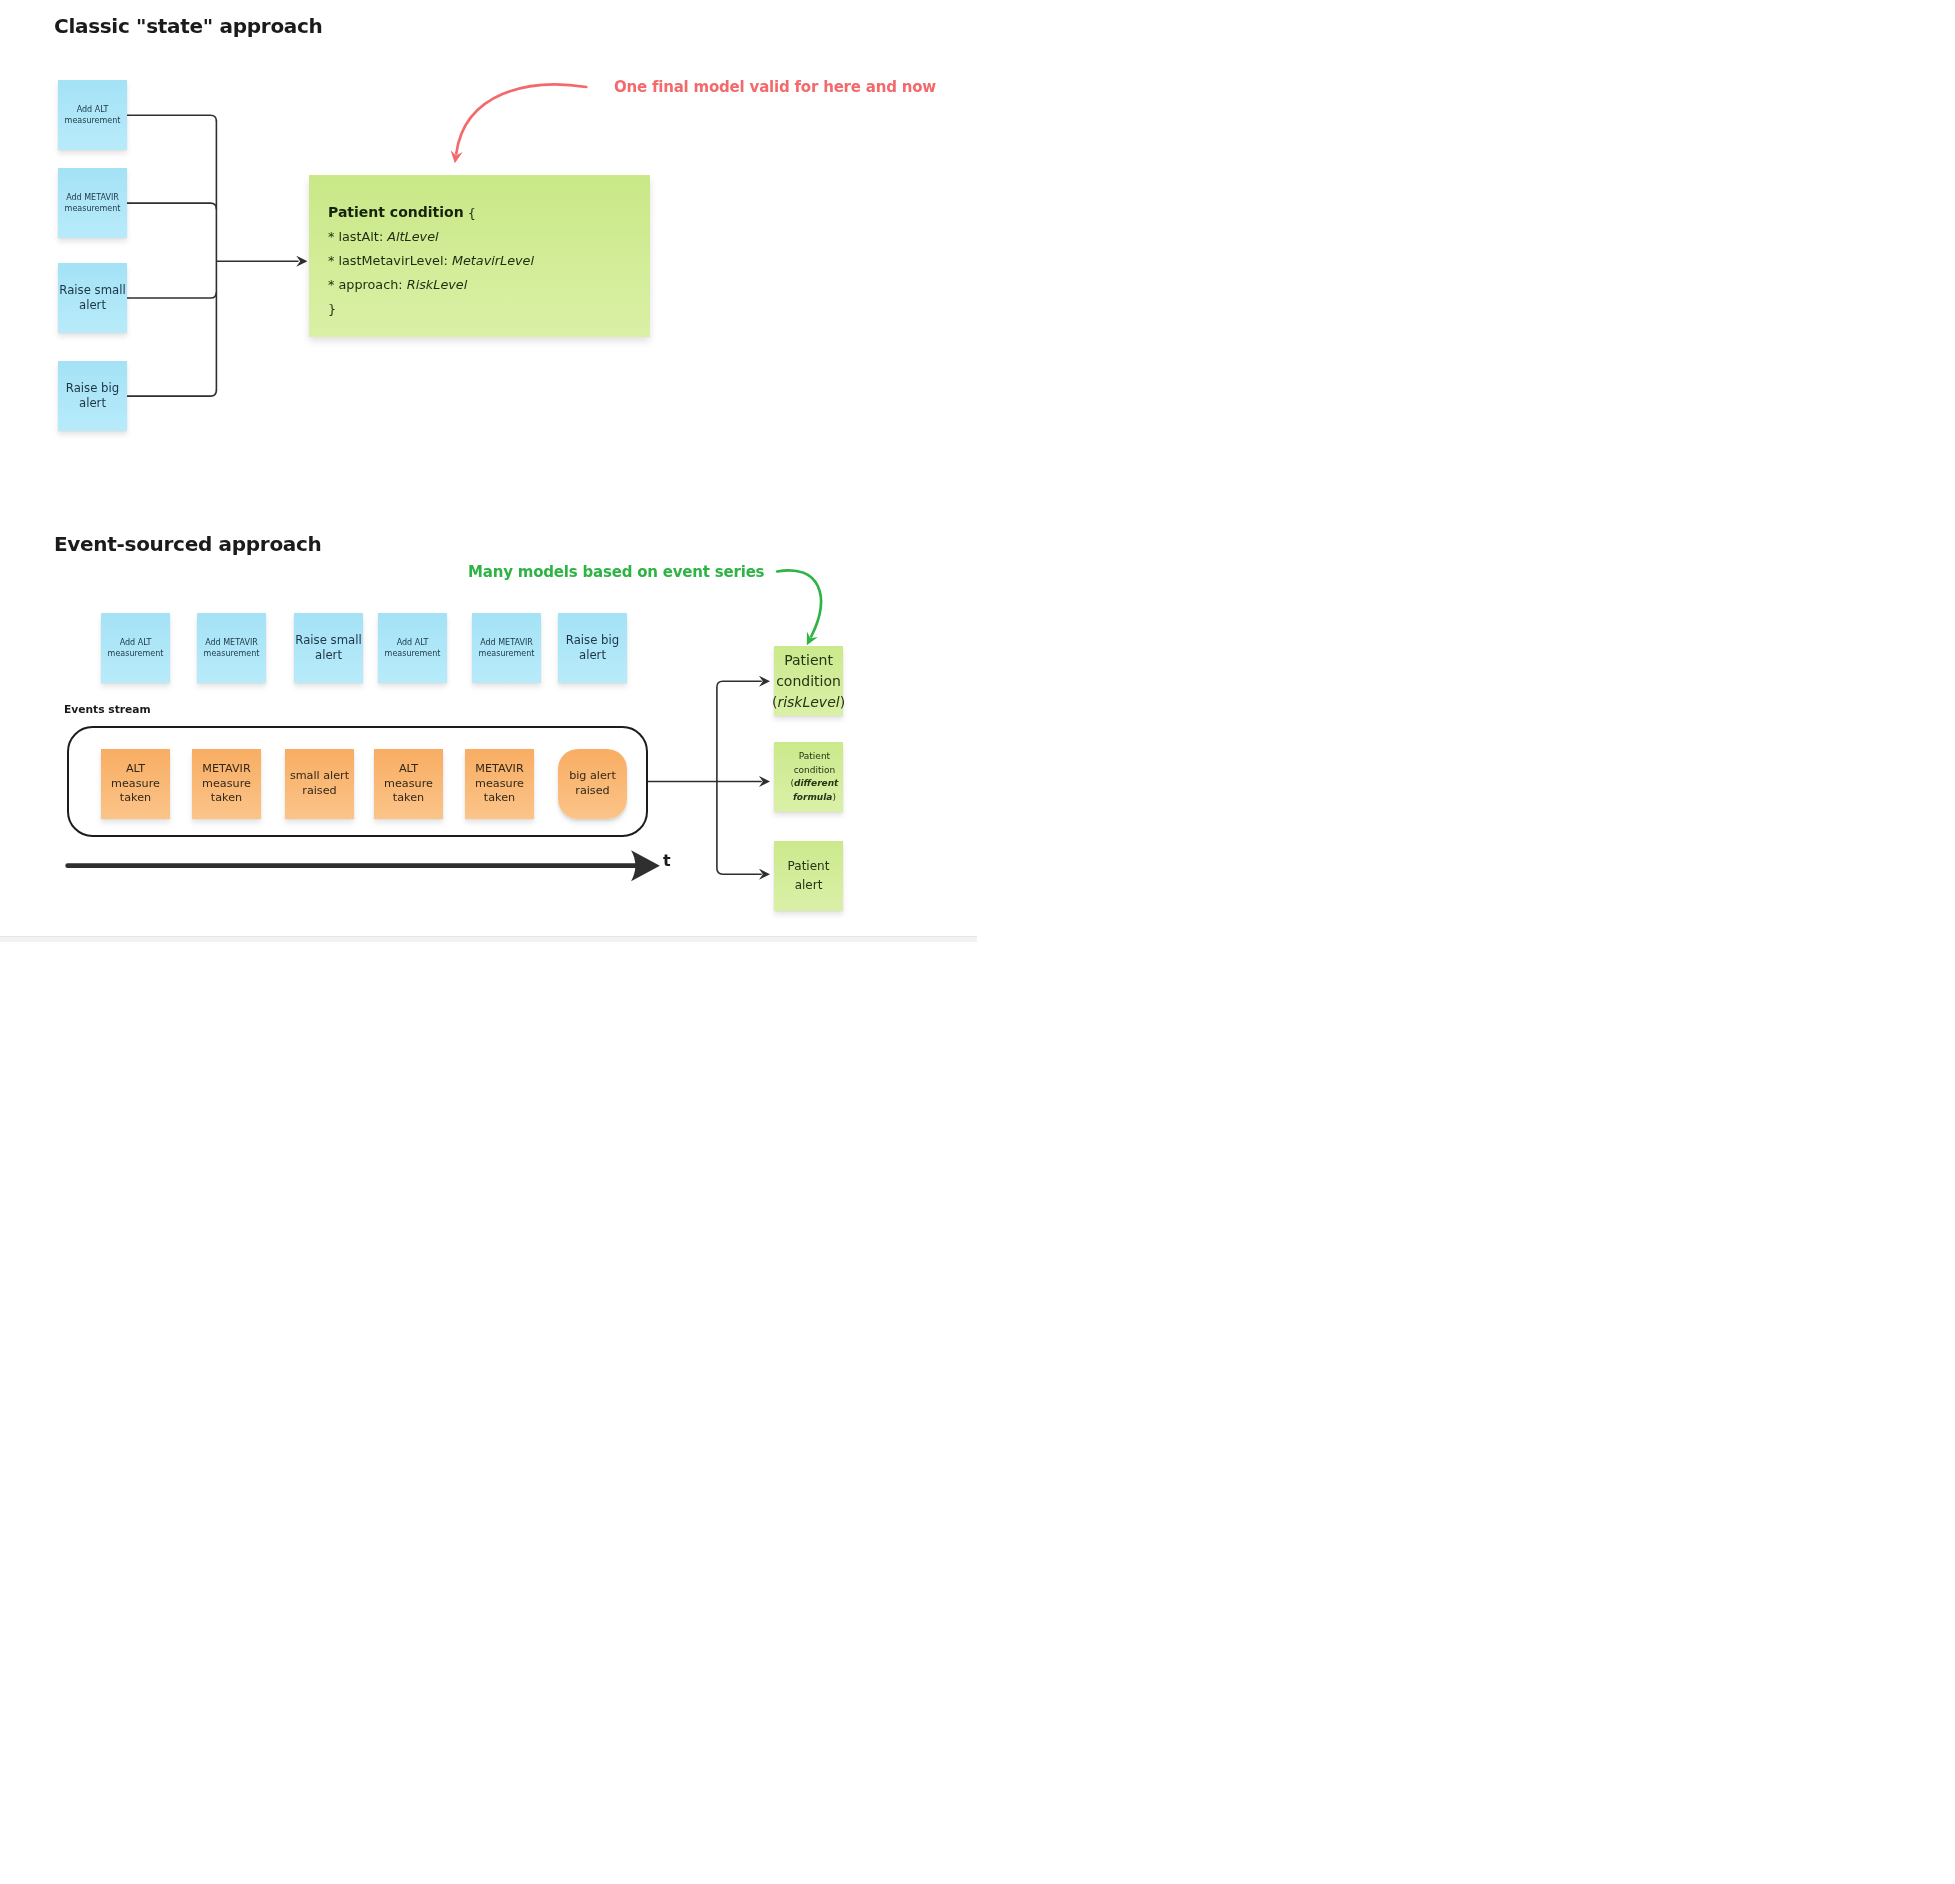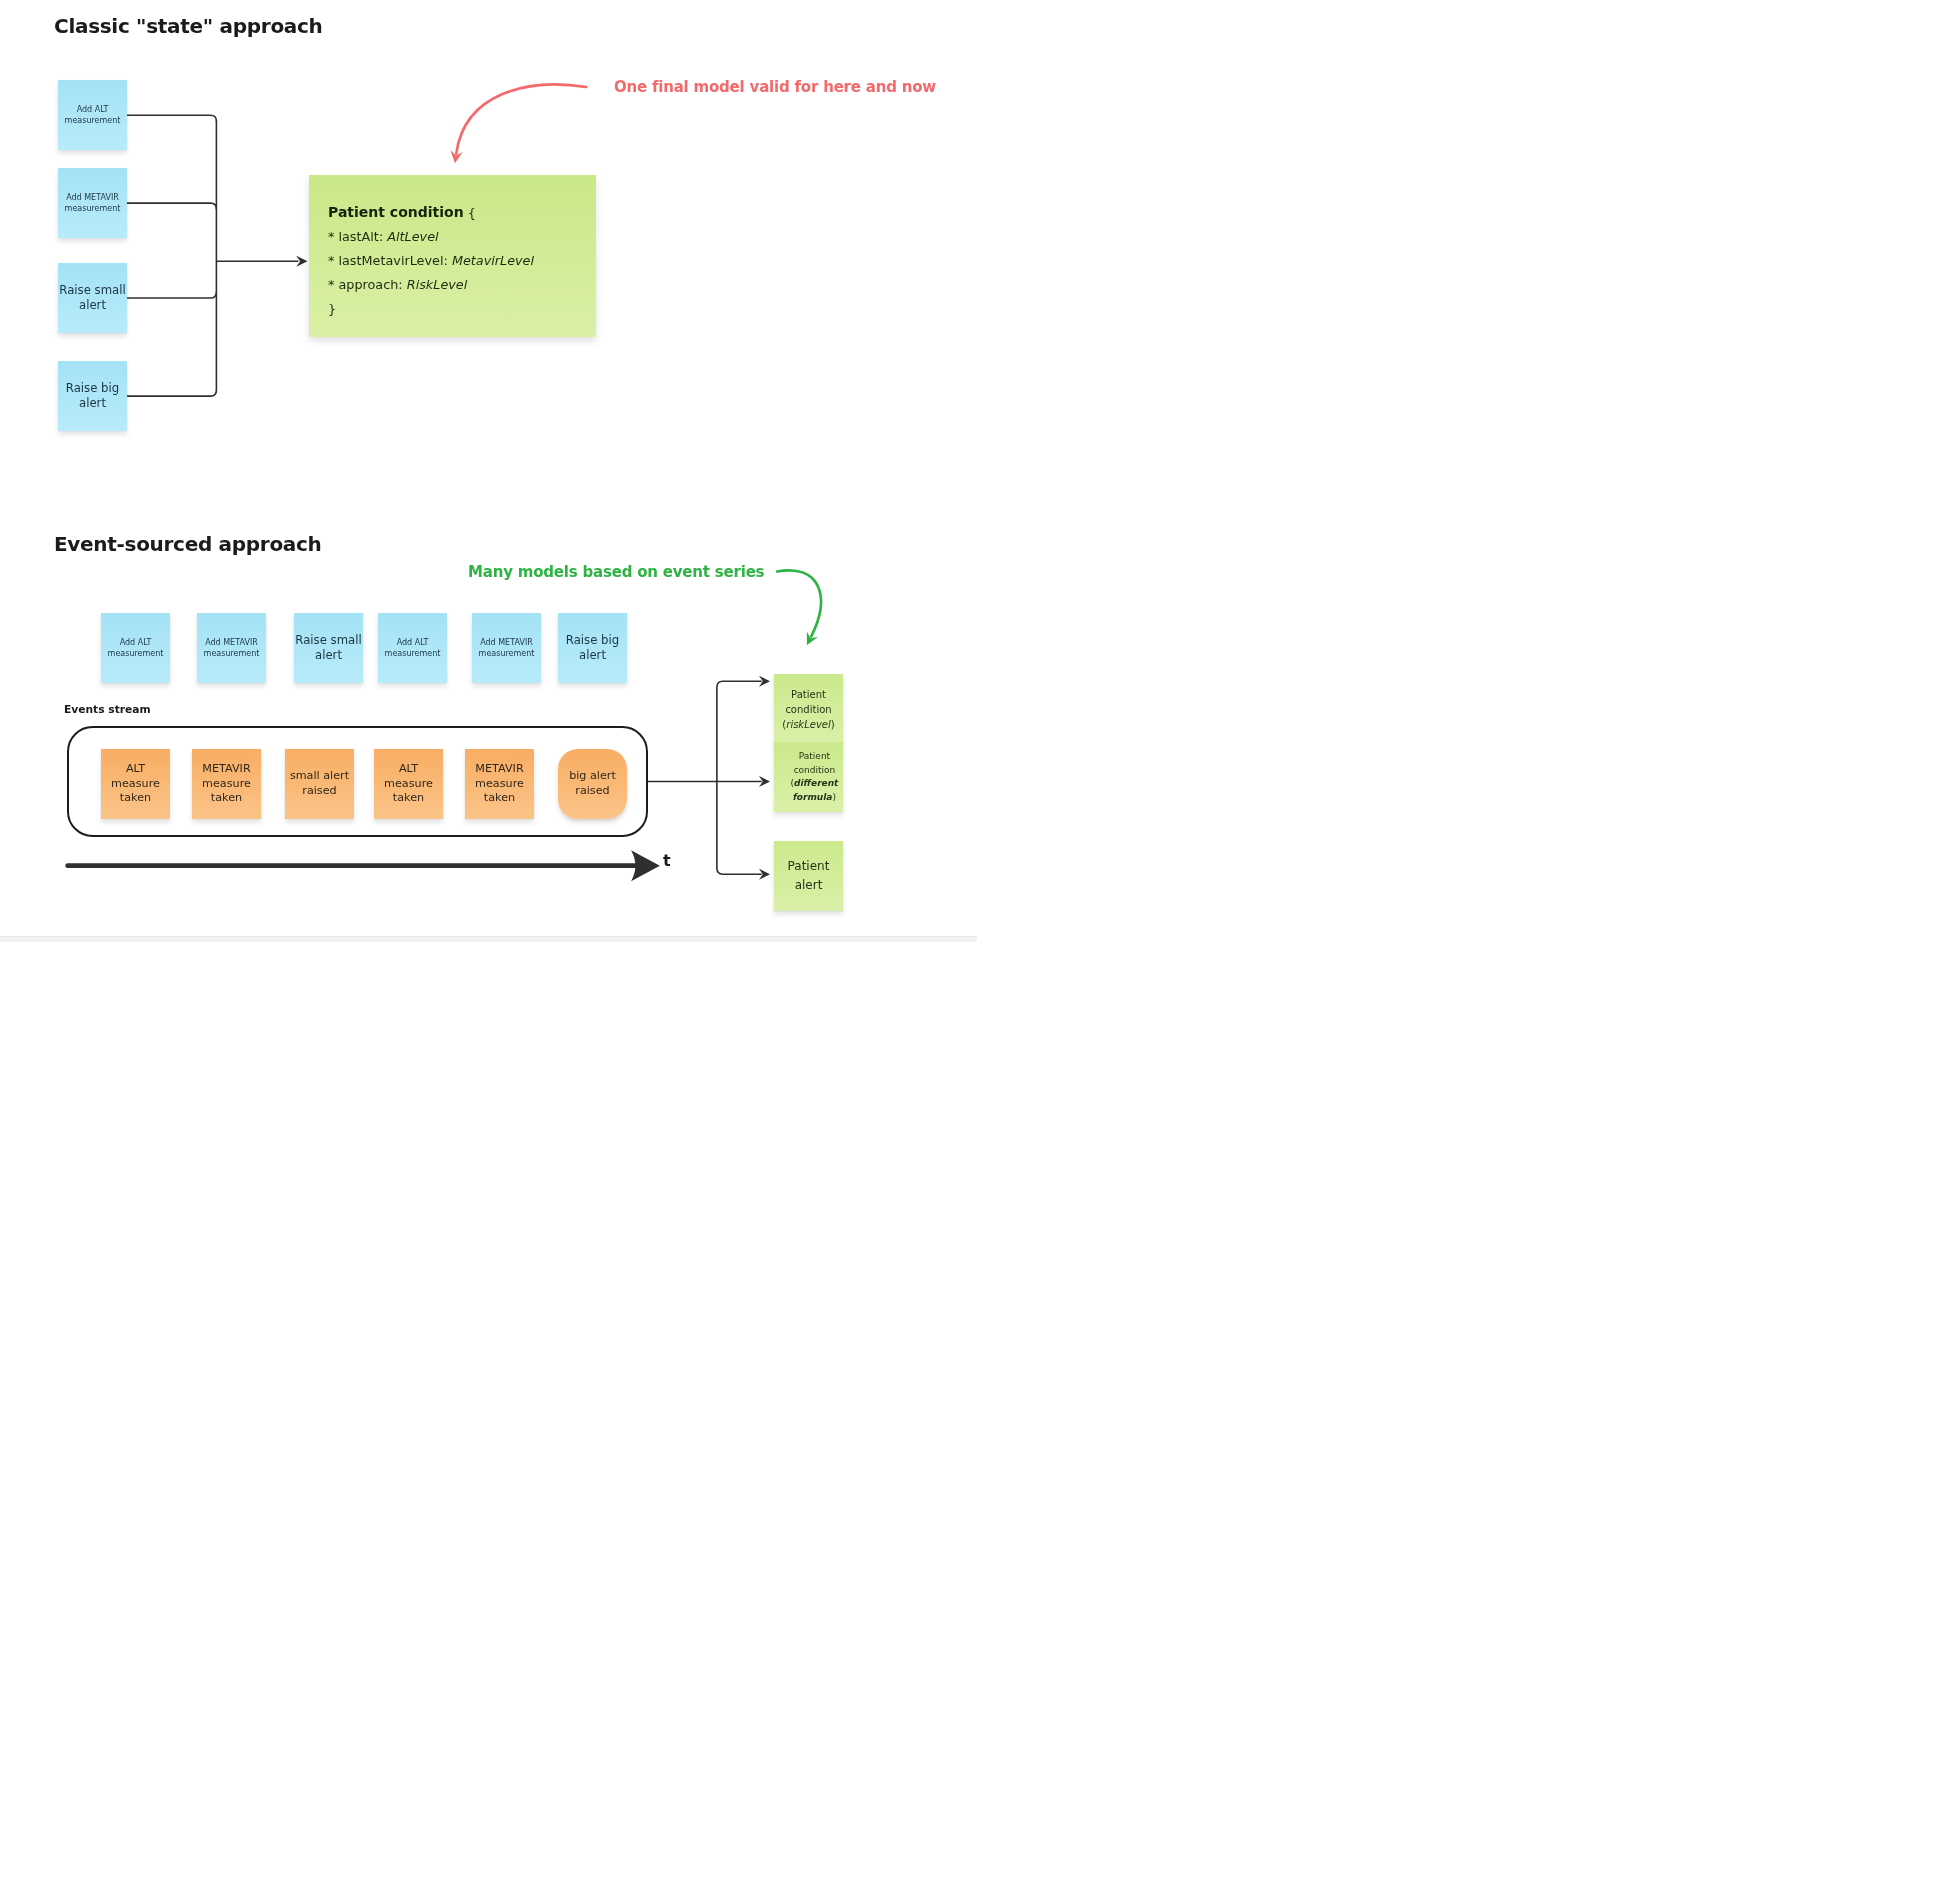--- a/index.html
+++ b/index.html
@@ -18,27 +18,27 @@
   .note{
     position:absolute;width:69px;height:70px;display:flex;align-items:center;
     justify-content:center;text-align:center;z-index:2;padding:1.1px;box-sizing:border-box;
     box-shadow:0 3.7px 5.3px rgba(0,0,0,0.10),0 1.1px 1.6px rgba(0,0,0,0.07);
   }
   .note.blue{background:linear-gradient(180deg,#a4e2f6,#b8ebfa);color:#1c3644;}
   .note.orange{background:linear-gradient(180deg,#f8ad63,#fbc489);color:#32281a;font-size:11.2px;line-height:1.32;}
   .note.greenish{background:linear-gradient(180deg,#cbe98c,#daf0a8);color:#263417;}
   .txt-small{font-size:8px;line-height:1.4;}
   .txt-big{font-size:11.7px;line-height:1.32;}
-  .model-note-1{font-size:10px;line-height:1.5;margin-top:28px;}
+  .model-note-1{font-size:14px;line-height:1.5;}
   .model-note-2{font-size:9px;line-height:1.5;padding-left:13px;}
   .model-note-3{font-size:12px;line-height:1.6;}
   .em-italic{font-style:italic;}
   .em-bold-italic{font-style:italic;font-weight:700;}
   .model-box{
-    position:absolute;left:309px;top:175px;width:287px;height:162px;z-index:2;
+    position:absolute;left:309px;top:175px;width:341px;height:162px;z-index:2;
     background:linear-gradient(180deg,#c9e887,#daf0a6);
     box-shadow:0 4.8px 7.5px rgba(0,0,0,0.12);
     padding:24.5px 16px 0 19px;box-sizing:border-box;color:#1f2b10;
   }
   .model-line{font-size:12.8px;line-height:24px;white-space:nowrap;}
   .model-heading{font-size:14px;font-weight:700;color:#15230c;}
   .events-label{
     position:absolute;left:64px;top:703px;font-size:10.7px;font-weight:700;
     color:#1b1b1b;z-index:3;
   }

